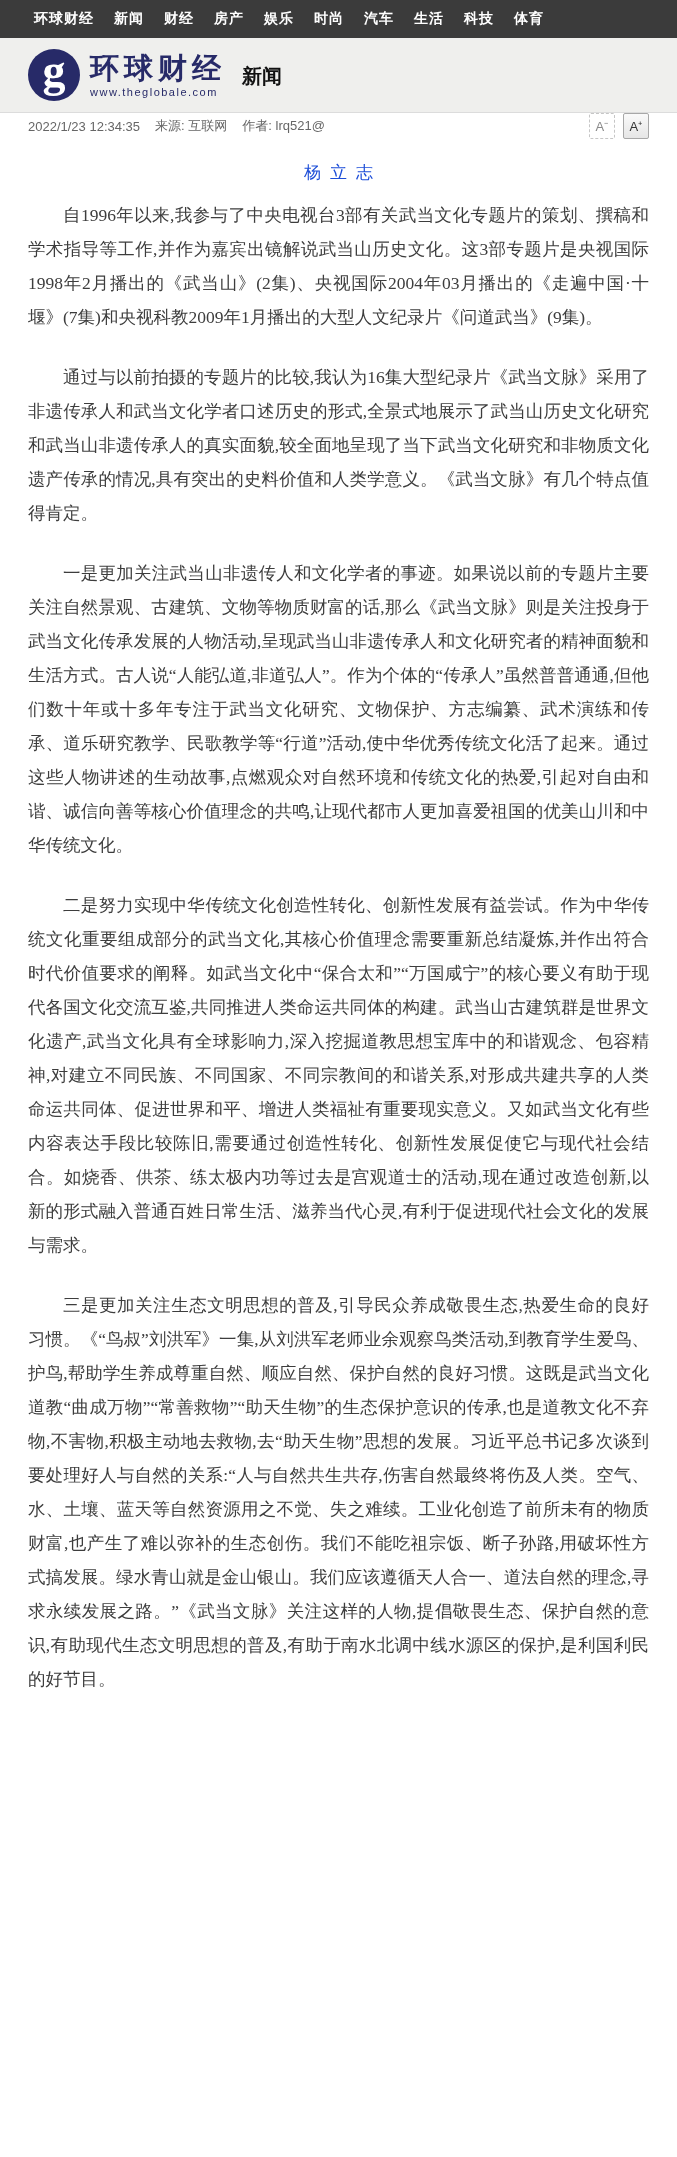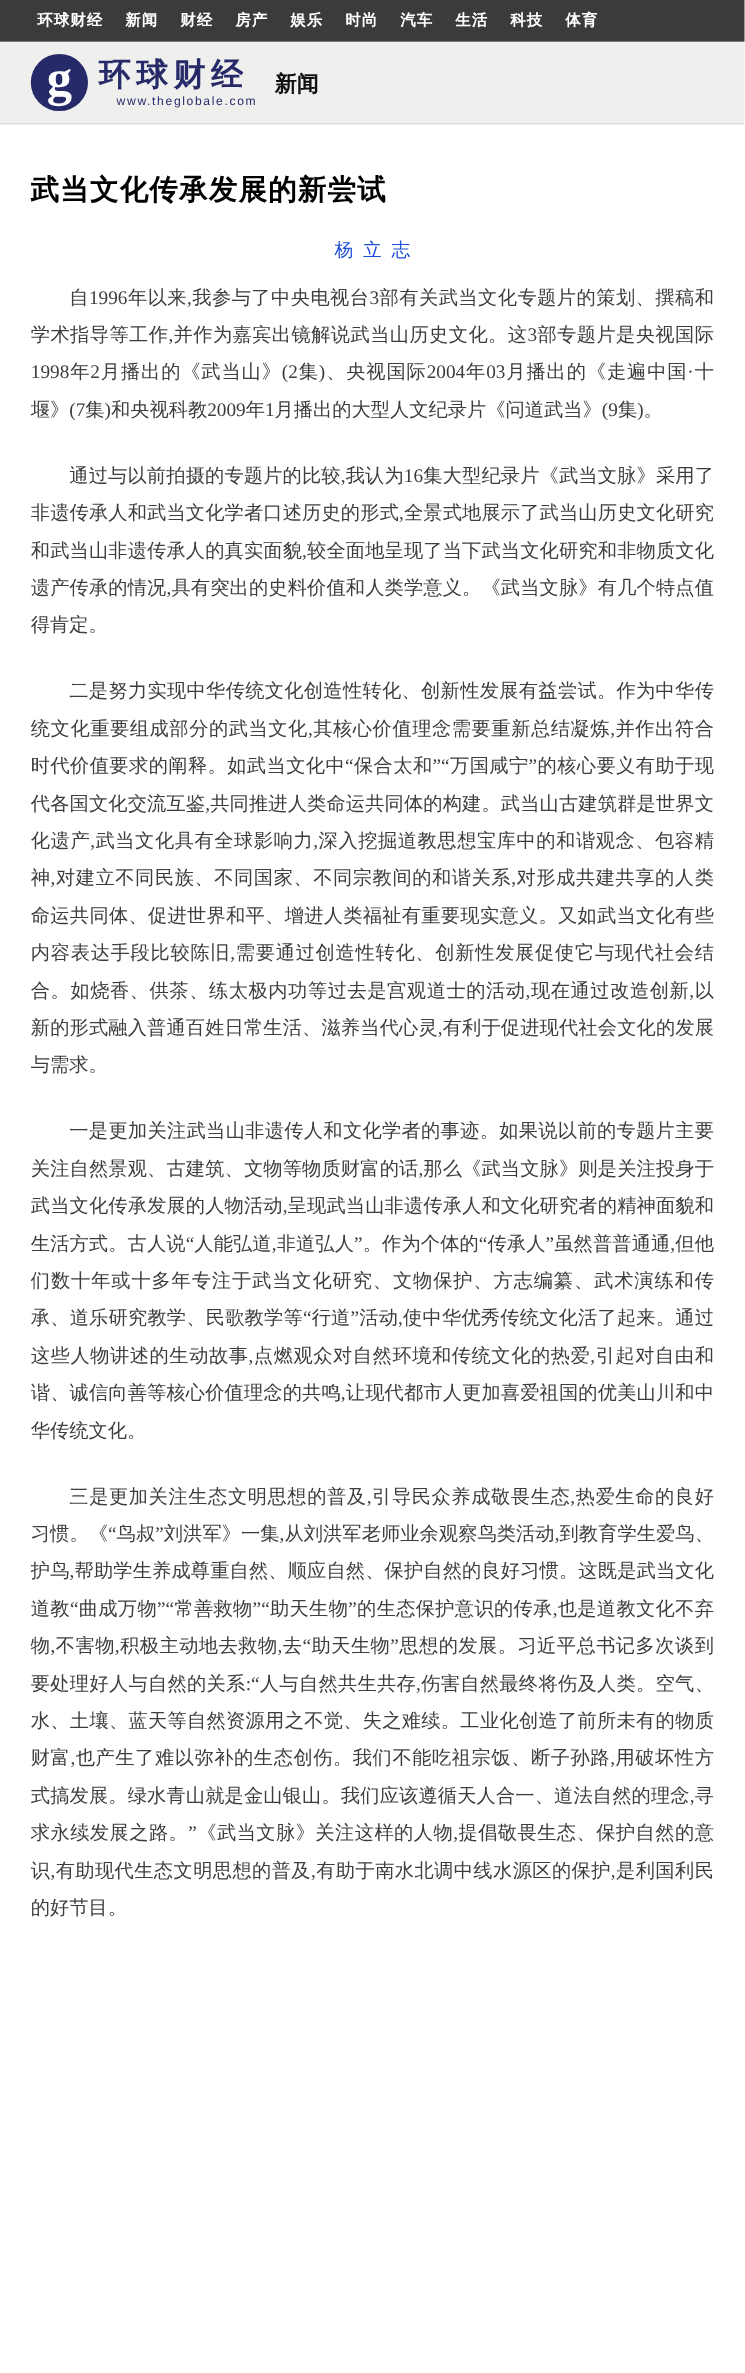--- a/index.html
+++ b/index.html
@@ -34,21 +34,21 @@
     font-family:"Liberation Serif", serif;
     font-size:46px; font-weight:bold; line-height:1;
     padding-bottom:8px; flex:0 0 auto;
   }
   .brand-block { margin-left:10px; display:flex; flex-direction:column; }
   .brand-name {
     color:#272a68; font-size:29px; font-weight:bold;
     letter-spacing:5px; line-height:1.15;
     font-family:"Liberation Sans", sans-serif;
   }
-  .brand-url { color:#272a68; font-size:11px; letter-spacing:1.5px;margin-left:16px; }
+  .brand-url { color:#272a68; font-size:11px; letter-spacing:1.5px; }
   .section-label {
     font-size:20px; font-weight:bold; color:#111;
     margin-left:16px; margin-top:2px;
   }
 
   
   .article { padding:0 28px 70px 28px; }
   .article-title {
     font-size:26px; font-weight:bold; color:#000;
     margin:42px 0 26px 0; letter-spacing:1px;
@@ -95,26 +95,33 @@
   <div class="logo-circle">g</div>
   <div class="brand-block">
     <div class="brand-name">环球财经</div>
     <div class="brand-url">www.theglobale.com</div>
   </div>
   <div class="section-label">新闻</div>
 </header>
 
 <main class="article">
 
-  <h1 class="article-title">武当文化传承发展的新尝试</h1>
 
+  <div class="meta-row">
+    <span class="meta-item">2022/1/23 12:34:35</span>
+    <span class="meta-item">来源: 互联网</span>
+    <span class="meta-item">作者: lrq521@</span>
+    <span class="meta-spacer"></span>
+    <span class="btn-font minus">A⁻</span>
+    <span class="btn-font plus">A⁺</span>
+  </div>
 
   <div class="byline">杨立志</div>
 
   <div class="body-text">
       <p>自1996年以来,我参与了中央电视台3部有关武当文化专题片的策划、撰稿和学术指导等工作,并作为嘉宾出镜解说武当山历史文化。这3部专题片是央视国际1998年2月播出的《武当山》(2集)、央视国际2004年03月播出的《走遍中国·十堰》(7集)和央视科教2009年1月播出的大型人文纪录片《问道武当》(9集)。</p>
       <p>通过与以前拍摄的专题片的比较,我认为16集大型纪录片《武当文脉》采用了非遗传承人和武当文化学者口述历史的形式,全景式地展示了武当山历史文化研究和武当山非遗传承人的真实面貌,较全面地呈现了当下武当文化研究和非物质文化遗产传承的情况,具有突出的史料价值和人类学意义。《武当文脉》有几个特点值得肯定。</p>
+      <p>一是更加关注武当山非遗传人和文化学者的事迹。如果说以前的专题片主要关注自然景观、古建筑、文物等物质财富的话,那么《武当文脉》则是关注投身于武当文化传承发展的人物活动,呈现武当山非遗传承人和文化研究者的精神面貌和生活方式。古人说“人能弘道,非道弘人”。作为个体的“传承人”虽然普普通通,但他们数十年或十多年专注于武当文化研究、文物保护、方志编纂、武术演练和传承、道乐研究教学、民歌教学等“行道”活动,使中华优秀传统文化活了起来。通过这些人物讲述的生动故事,点燃观众对自然环境和传统文化的热爱,引起对自由和谐、诚信向善等核心价值理念的共鸣,让现代都市人更加喜爱祖国的优美山川和中华传统文化。</p>
       <p>二是努力实现中华传统文化创造性转化、创新性发展有益尝试。作为中华传统文化重要组成部分的武当文化,其核心价值理念需要重新总结凝炼,并作出符合时代价值要求的阐释。如武当文化中“保合太和”“万国咸宁”的核心要义有助于现代各国文化交流互鉴,共同推进人类命运共同体的构建。武当山古建筑群是世界文化遗产,武当文化具有全球影响力,深入挖掘道教思想宝库中的和谐观念、包容精神,对建立不同民族、不同国家、不同宗教间的和谐关系,对形成共建共享的人类命运共同体、促进世界和平、增进人类福祉有重要现实意义。又如武当文化有些内容表达手段比较陈旧,需要通过创造性转化、创新性发展促使它与现代社会结合。如烧香、供茶、练太极内功等过去是宫观道士的活动,现在通过改造创新,以新的形式融入普通百姓日常生活、滋养当代心灵,有利于促进现代社会文化的发展与需求。</p>
-      <p>一是更加关注武当山非遗传人和文化学者的事迹。如果说以前的专题片主要关注自然景观、古建筑、文物等物质财富的话,那么《武当文脉》则是关注投身于武当文化传承发展的人物活动,呈现武当山非遗传承人和文化研究者的精神面貌和生活方式。古人说“人能弘道,非道弘人”。作为个体的“传承人”虽然普普通通,但他们数十年或十多年专注于武当文化研究、文物保护、方志编纂、武术演练和传承、道乐研究教学、民歌教学等“行道”活动,使中华优秀传统文化活了起来。通过这些人物讲述的生动故事,点燃观众对自然环境和传统文化的热爱,引起对自由和谐、诚信向善等核心价值理念的共鸣,让现代都市人更加喜爱祖国的优美山川和中华传统文化。</p>
       <p>三是更加关注生态文明思想的普及,引导民众养成敬畏生态,热爱生命的良好习惯。《“鸟叔”刘洪军》一集,从刘洪军老师业余观察鸟类活动,到教育学生爱鸟、护鸟,帮助学生养成尊重自然、顺应自然、保护自然的良好习惯。这既是武当文化道教“曲成万物”“常善救物”“助天生物”的生态保护意识的传承,也是道教文化不弃物,不害物,积极主动地去救物,去“助天生物”思想的发展。习近平总书记多次谈到要处理好人与自然的关系:“人与自然共生共存,伤害自然最终将伤及人类。空气、水、土壤、蓝天等自然资源用之不觉、失之难续。工业化创造了前所未有的物质财富,也产生了难以弥补的生态创伤。我们不能吃祖宗饭、断子孙路,用破坏性方式搞发展。绿水青山就是金山银山。我们应该遵循天人合一、道法自然的理念,寻求永续发展之路。”《武当文脉》关注这样的人物,提倡敬畏生态、保护自然的意识,有助现代生态文明思想的普及,有助于南水北调中线水源区的保护,是利国利民的好节目。</p>
     </div>
 
 </main>
 
 </body></html>

